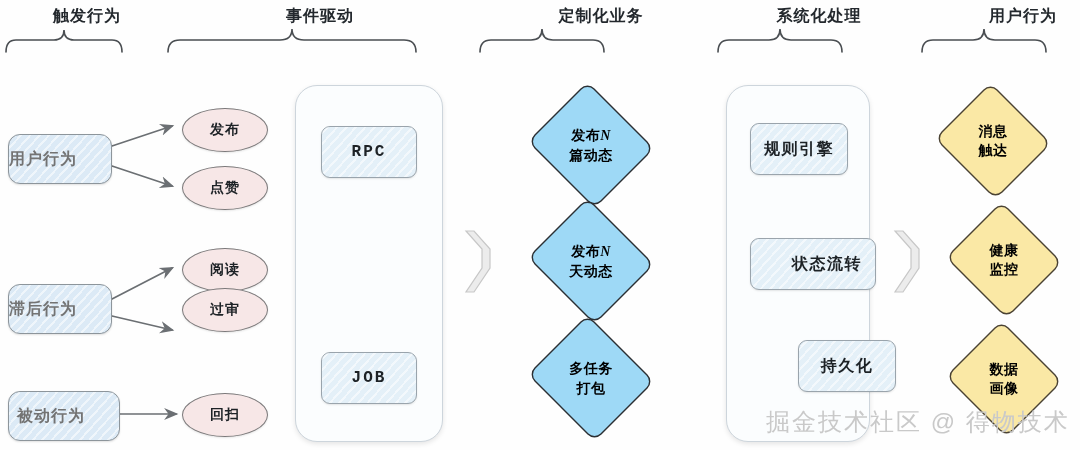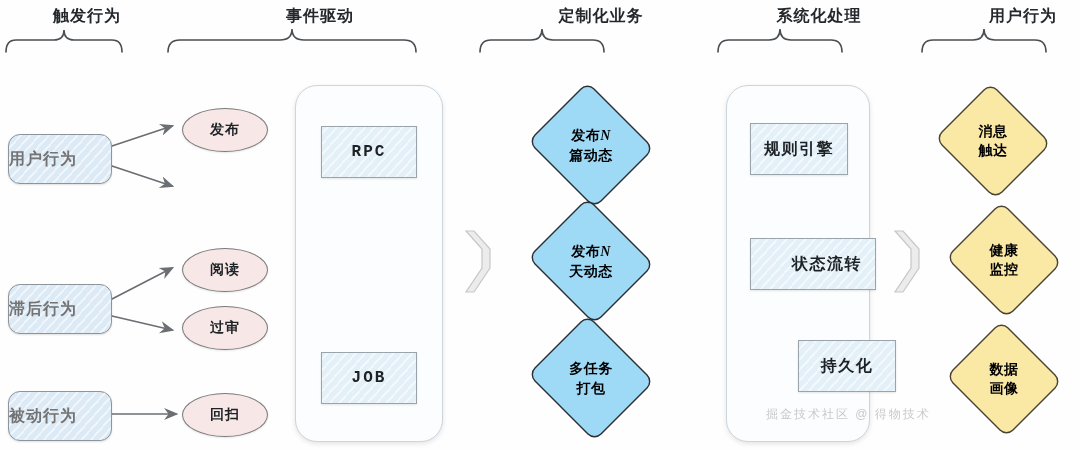--- a/index.html
+++ b/index.html
@@ -78,21 +78,21 @@
     position: absolute;
     border-radius: 22px;
     border: 1.4px solid #cdd5dc;
     background: #fbfdfe;
     box-shadow: 0 2px 5px rgba(0,0,0,.10);
   }
 
   
   .chip {
     position: absolute;
-    border-radius: 0;
+    border-radius: 9px;
     border: 1.5px solid #9aa4ac;
     background: #e4f0f8;
     display: flex;
     align-items: center;
     justify-content: center;
     font-size: 16px;
     font-weight: 700;
     color: #1d2226;
     letter-spacing: 1.5px;
     overflow: hidden;
@@ -132,21 +132,21 @@
     font-size: 14px;
     font-weight: 700;
     line-height: 1.35;
     color: #000000;
     letter-spacing: .5px;
   }
   .dia .txt i { font-style: italic; font-family: "Liberation Serif", serif; }
 
   .wm {
     position: absolute;
-    font-size: 12px;
+    font-size: 24px;
     color: #c9c9c9;
     letter-spacing: 2px;
     white-space: nowrap;
     font-weight: 400;
   }
   svg.overlay { position: absolute; left: 0; top: 0; pointer-events: none; }
 </style>
 </head>
 <body>
 
@@ -186,31 +186,34 @@
   <div class="sec-title" style="left:573px; top:6px;">定制化业务</div>
   <div class="sec-title" style="left:791px; top:6px;">系统化处理</div>
   <div class="sec-title" style="left:995px; top:6px;">用户行为</div>
 
   <div class="rbox" style="left:8px; top:134px; width:102px; height:48px;">
     <span>用户行为</span>
   </div>
   <div class="rbox" style="left:8px; top:284px; width:102px; height:48px;">
     <span>滞后行为</span>
   </div>
-  <div class="rbox" style="left:8px; top:391px; width:102px; height:48px;">
+  <div class="rbox" style="left:8px; top:391px; width:102px; height:48px;padding-left:8px;">
     <span>被动行为</span>
   </div>
 
   <div class="ell" style="left:182px; top:108px; width:84px; height:42px;">
     <span>发布</span>
   </div>
+  <div class="ell" style="left:182px; top:166px; width:84px; height:42px;">
+    <span>点赞</span>
+  </div>
   <div class="ell" style="left:182px; top:248px; width:84px; height:42px;">
     <span>阅读</span>
   </div>
-  <div class="ell" style="left:182px; top:306px; width:84px; height:42px;">
+  <div class="ell" style="left:182px; top:288px; width:84px; height:42px;">
     <span>过审</span>
   </div>
   <div class="ell" style="left:182px; top:393px; width:84px; height:42px;">
     <span>回扫</span>
   </div>
 
   <div class="panel" style="left:295px; top:85px; width:146px; height:355px;"></div>
   <div class="chip mono" style="left:321px; top:126px; width:94px; height:50px;">
     <span>RPC</span>
   </div>

